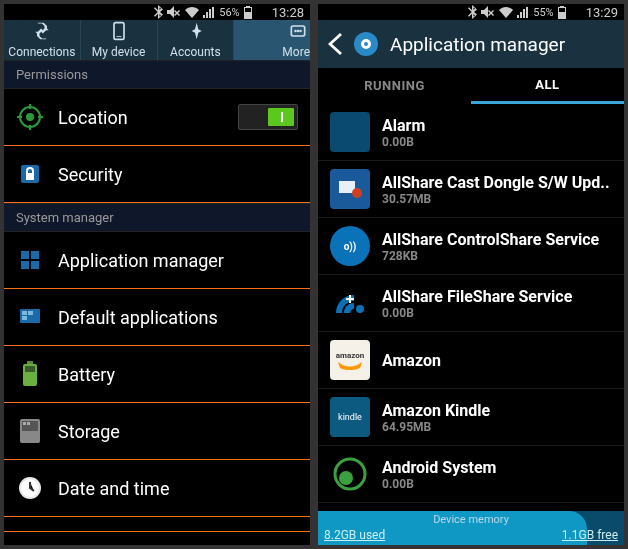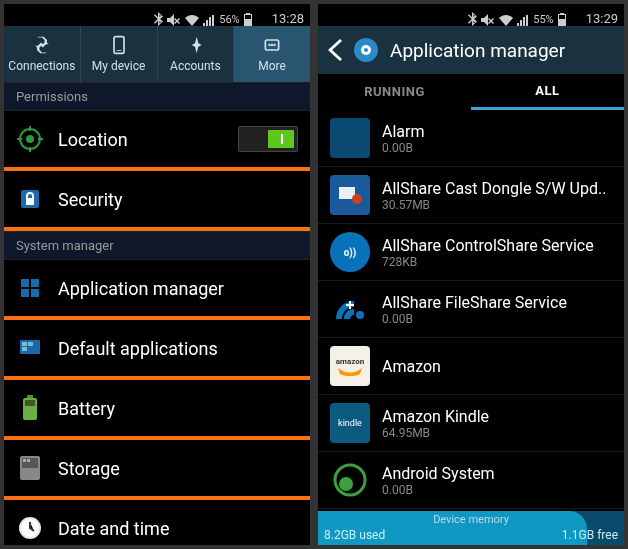--- a/index.html
+++ b/index.html
@@ -15,66 +15,66 @@
     .phone {
       width: 306px;
       height: 541px;
       background: #000;
       position: relative;
       overflow: hidden;
       color: #ddd;
     }
     
     .statusbar {
-      height: 22px;
+      height: 16px;
       background: #000;
       display: flex;
       justify-content: flex-end;
-      align-items: flex-end;
+      align-items: center;
       gap: 4px;
       padding: 0 6px;
       font-size: 12px;
       color: #ccc;
     }
     .statusbar .pct { font-size: 11px; }
     .statusbar .time { margin-left: 16px; font-size: 13px; }
     .statusbar svg { display: block; }
     
     .tabs {
-      height: 56px;
+      height: 40px;
       display: flex;
       background: #1a3240;
     }
     .tab {
       flex: 1;
       display: flex;
       flex-direction: column;
       align-items: center;
       justify-content: center;
       border-right: 1px solid #2a4555;
       color: #cfe0ea;
       font-size: 12px;
       gap: 4px;
     }
     .tab:last-child { border-right: none; }
-    .tab.active { background: #2a5570; }
+    .tab.active { background: #2a5570; align-items: flex-end; }
     .tab svg { width: 24px; height: 20px; fill: #cfe0ea; }
     .section-header {
       background: #0f172a;
       padding: 6px 12px;
       font-size: 13px;
       color: #999;
       border-top: 1px solid #222;
       border-bottom: 1px solid #222;
     }
     .row {
       display: flex;
       align-items: center;
       padding: 14px 12px;
-      border-bottom: 4px solid #f97316;
+      border-bottom: 1px solid #f97316;
       gap: 14px;
     }
     .row .icon-box {
       width: 28px;
       height: 28px;
       display: flex;
       align-items: center;
       justify-content: center;
       flex-shrink: 0;
     }
@@ -159,21 +159,21 @@
       width: 40px;
       height: 40px;
       border-radius: 4px;
       display: flex;
       align-items: center;
       justify-content: center;
       flex-shrink: 0;
       font-size: 10px;
       color: #fff;
     }
-    .app-row .app-text { flex: 1; overflow: hidden; }
+    .app-row .app-text { flex: 1; overflow: hidden; font-weight: bold; }
     .app-row .app-name {
       font-size: 16px;
       color: #fff;
       white-space: nowrap;
       overflow: hidden;
       text-overflow: ellipsis;
     }
     .app-row .app-size {
       font-size: 12px;
       color: #888;
@@ -207,20 +207,21 @@
       width: 100%;
       text-align: center;
       font-size: 11px;
       color: #b8d8e8;
       z-index: 2;
     }
     .storage-bar .sb-left, .storage-bar .sb-right {
       position: relative;
       z-index: 2;
       padding: 3px 6px;
+      text-decoration: underline;
     }
   </style>
 </head>
 <body>
 
 <div class="phone">
   <div class="statusbar">
     <svg width="9" height="14" viewBox="0 0 9 14">
         <path fill="#ccc" d="M4 0v5.3L1 2.3 0 3.3 3.7 7 0 10.7l1 1L4 8.7V14l5-4.5L6 7l3-2.5L4 0zm1.5 2.5L7 3.8 5.5 5V2.5zm0 9V9l1.5 1.3-1.5 1.2z"></path>
       </svg>

